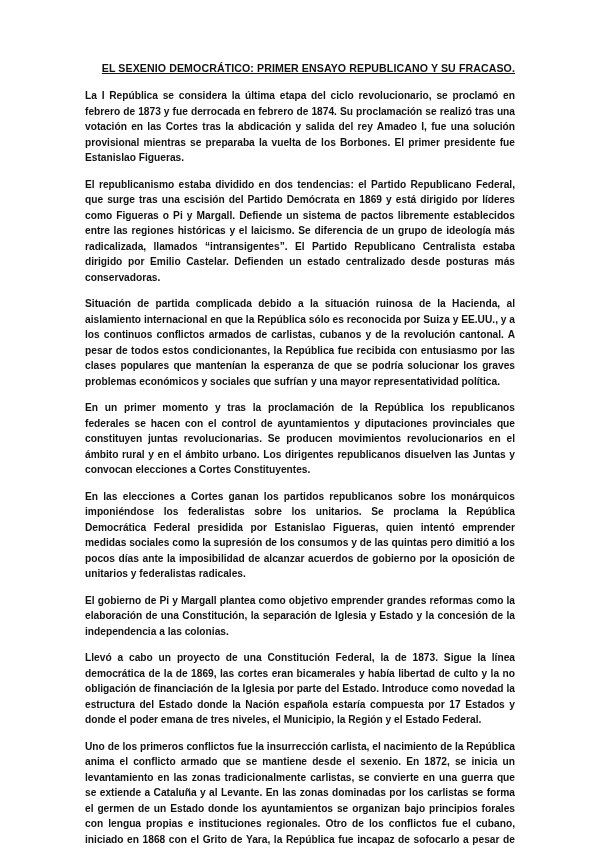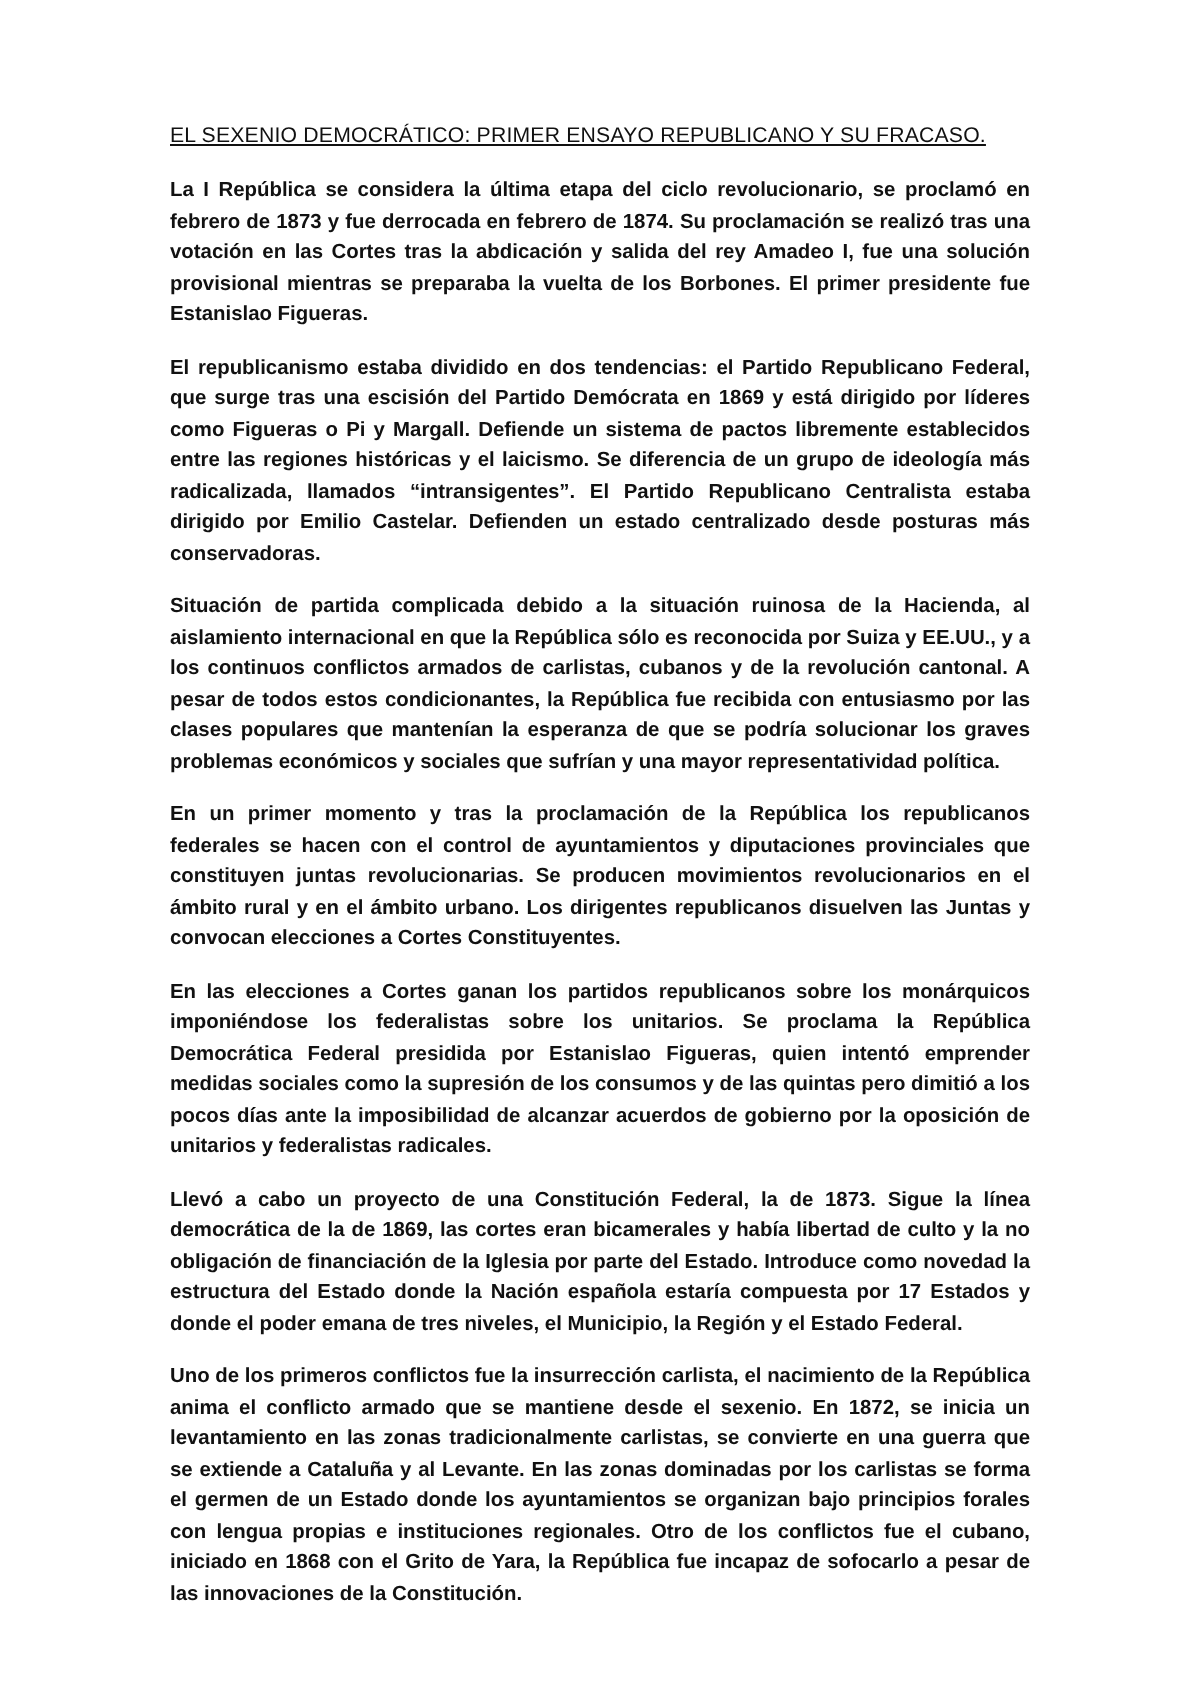--- a/index.html
+++ b/index.html
@@ -13,38 +13,40 @@
     height: 848px;
     background: #ffffff;
     box-sizing: border-box;
     padding: 62px 85px 40px 85px;
     font-family: "Liberation Sans", sans-serif;
     color: #111111;
     overflow: hidden;
   }
   .doc-title {
     font-size: 10.6px;
-    font-weight: normal;
+    font-weight: bold;
     text-decoration: underline;
     margin: 0 0 14px 0;
     letter-spacing: 0.1px;
+    text-align: right;
   }
   .doc-paragraph {
     font-size: 10.2px;
     line-height: 1.52;
     text-align: justify;
     margin: 0 0 11px 0;
     font-weight: bold;
   }
 </style>
 </head>
 <body>
 
 <div class="page">
   <h1 class="doc-title">EL SEXENIO DEMOCRÁTICO: PRIMER ENSAYO REPUBLICANO Y SU FRACASO.</h1>
   <p class="doc-paragraph">La I República se considera la última etapa del ciclo revolucionario, se proclamó en febrero de 1873 y fue derrocada en febrero de 1874. Su proclamación se realizó tras una votación en las Cortes tras la abdicación y salida del rey Amadeo I, fue una solución provisional mientras se preparaba la vuelta de los Borbones. El primer presidente fue Estanislao Figueras.</p>
   <p class="doc-paragraph">El republicanismo estaba dividido en dos tendencias: el Partido Republicano Federal, que surge tras una escisión del Partido Demócrata en 1869 y está dirigido por líderes como Figueras o Pi y Margall. Defiende un sistema de pactos libremente establecidos entre las regiones históricas y el laicismo. Se diferencia de un grupo de ideología más radicalizada, llamados “intransigentes”. El Partido Republicano Centralista estaba dirigido por Emilio Castelar. Defienden un estado centralizado desde posturas más conservadoras.</p>
   <p class="doc-paragraph">Situación de partida complicada debido a la situación ruinosa de la Hacienda, al aislamiento internacional en que la República sólo es reconocida por Suiza y EE.UU., y a los continuos conflictos armados de carlistas, cubanos y de la revolución cantonal. A pesar de todos estos condicionantes, la República fue recibida con entusiasmo por las clases populares que mantenían la esperanza de que se podría solucionar los graves problemas económicos y sociales que sufrían y una mayor representatividad política.</p>
   <p class="doc-paragraph">En un primer momento y tras la proclamación de la República los republicanos federales se hacen con el control de ayuntamientos y diputaciones provinciales que constituyen juntas revolucionarias. Se producen movimientos revolucionarios en el ámbito rural y en el ámbito urbano. Los dirigentes republicanos disuelven las Juntas y convocan elecciones a Cortes Constituyentes.</p>
   <p class="doc-paragraph">En las elecciones a Cortes ganan los partidos republicanos sobre los monárquicos imponiéndose los federalistas sobre los unitarios. Se proclama la República Democrática Federal presidida por Estanislao Figueras, quien intentó emprender medidas sociales como la supresión de los consumos y de las quintas pero dimitió a los pocos días ante la imposibilidad de alcanzar acuerdos de gobierno por la oposición de unitarios y federalistas radicales.</p>
+  <p class="doc-paragraph">El gobierno de Pi y Margall plantea como objetivo emprender grandes reformas como la elaboración de una Constitución, la separación de Iglesia y Estado y la concesión de la independencia a las colonias.</p>
   <p class="doc-paragraph">Llevó a cabo un proyecto de una Constitución Federal, la de 1873. Sigue la línea democrática de la de 1869, las cortes eran bicamerales y había libertad de culto y la no obligación de financiación de la Iglesia por parte del Estado. Introduce como novedad la estructura del Estado donde la Nación española estaría compuesta por 17 Estados y donde el poder emana de tres niveles, el Municipio, la Región y el Estado Federal.</p>
   <p class="doc-paragraph">Uno de los primeros conflictos fue la insurrección carlista, el nacimiento de la República anima el conflicto armado que se mantiene desde el sexenio. En 1872, se inicia un levantamiento en las zonas tradicionalmente carlistas, se convierte en una guerra que se extiende a Cataluña y al Levante. En las zonas dominadas por los carlistas se forma el germen de un Estado donde los ayuntamientos se organizan bajo principios forales con lengua propias e instituciones regionales. Otro de los conflictos fue el cubano, iniciado en 1868 con el Grito de Yara, la República fue incapaz de sofocarlo a pesar de las innovaciones de la Constitución.</p>
 </div>
 
 </body></html>

